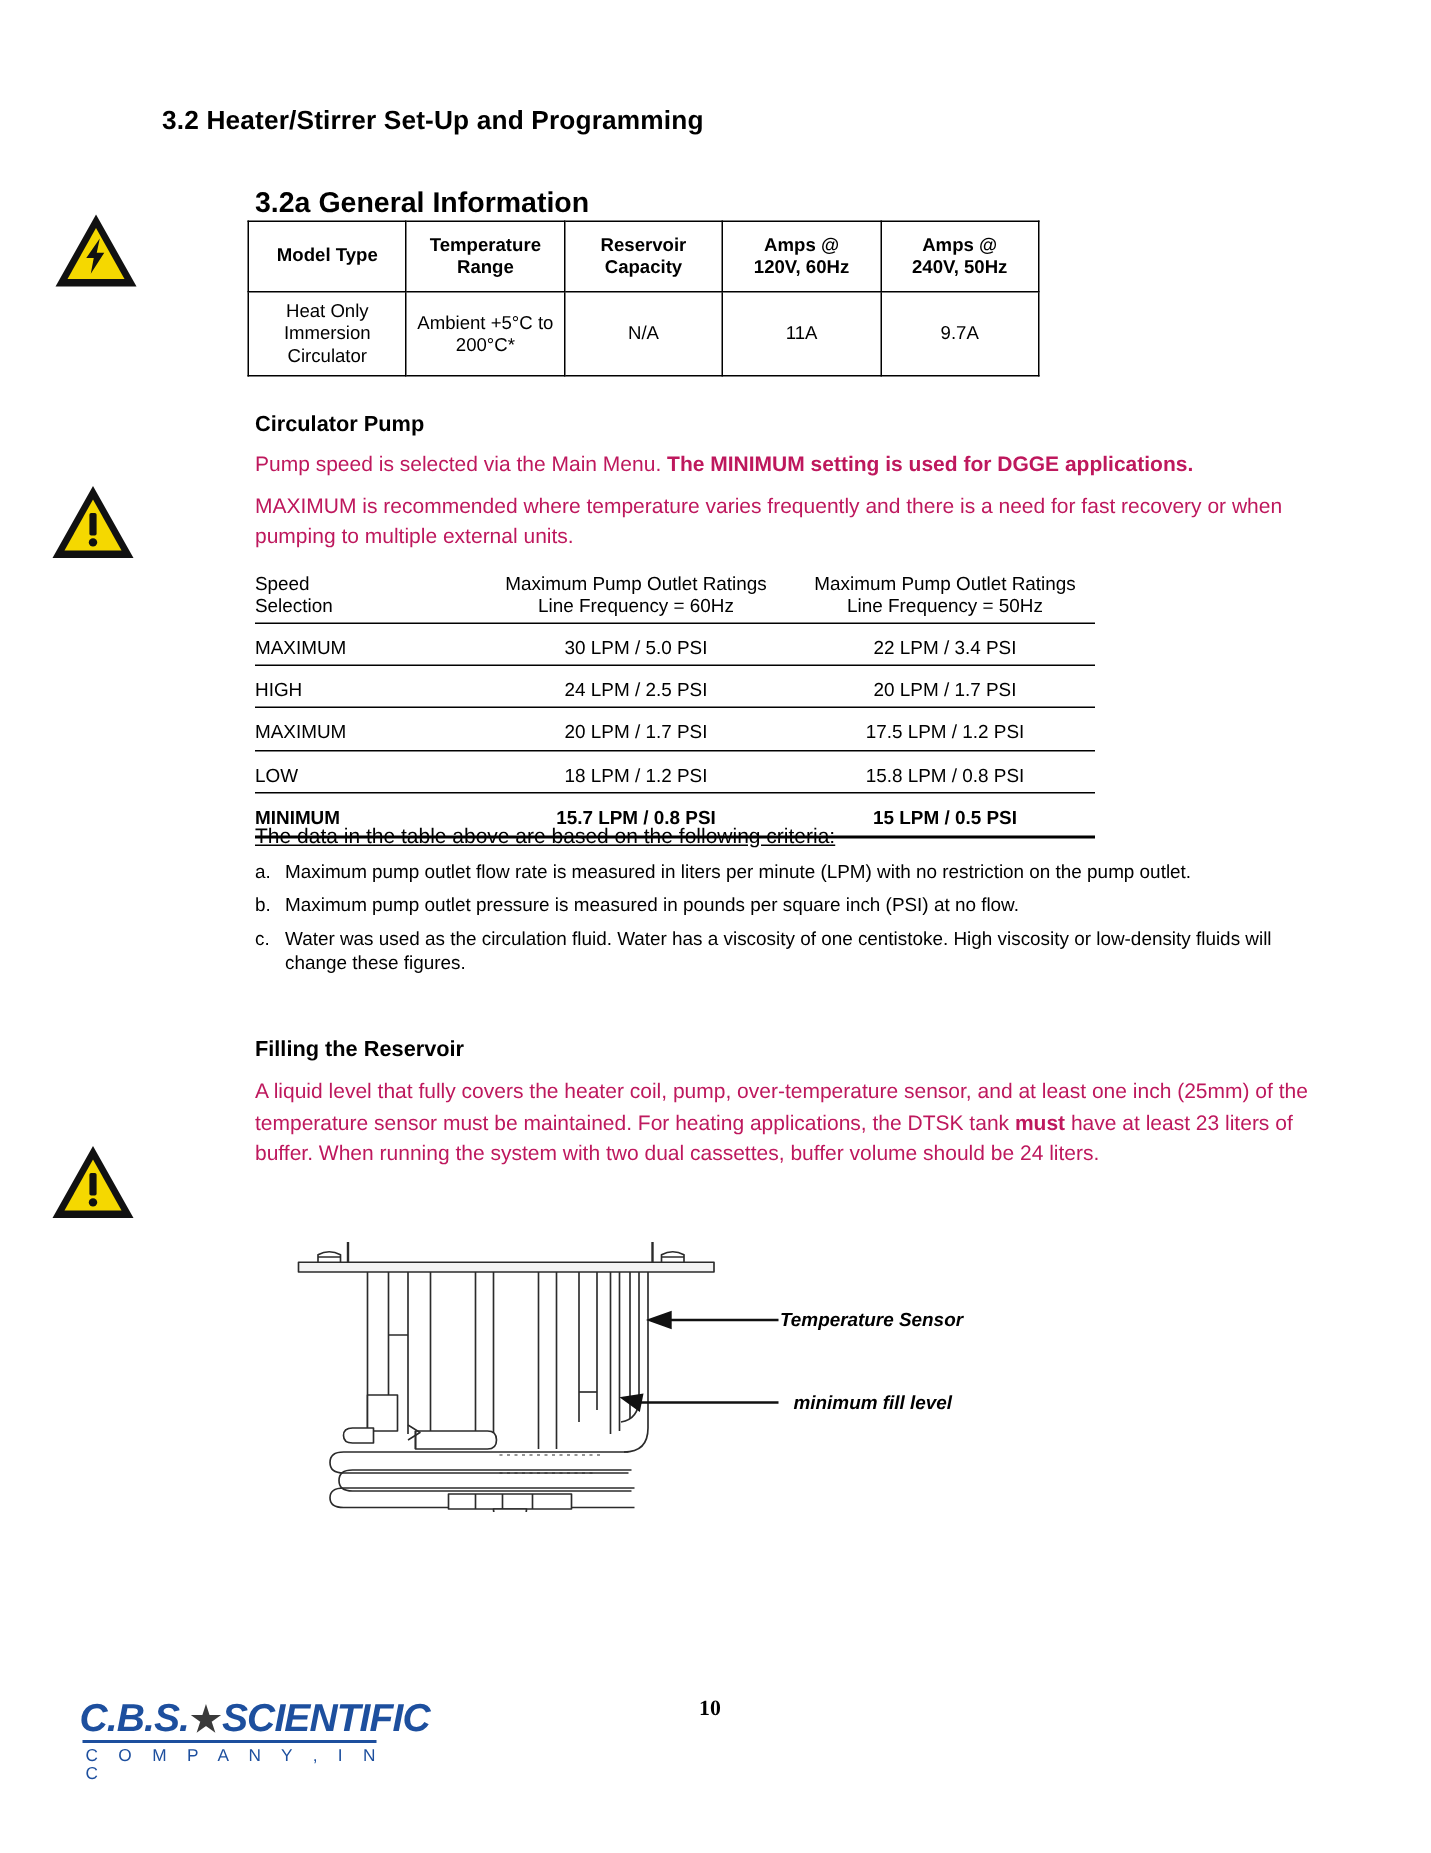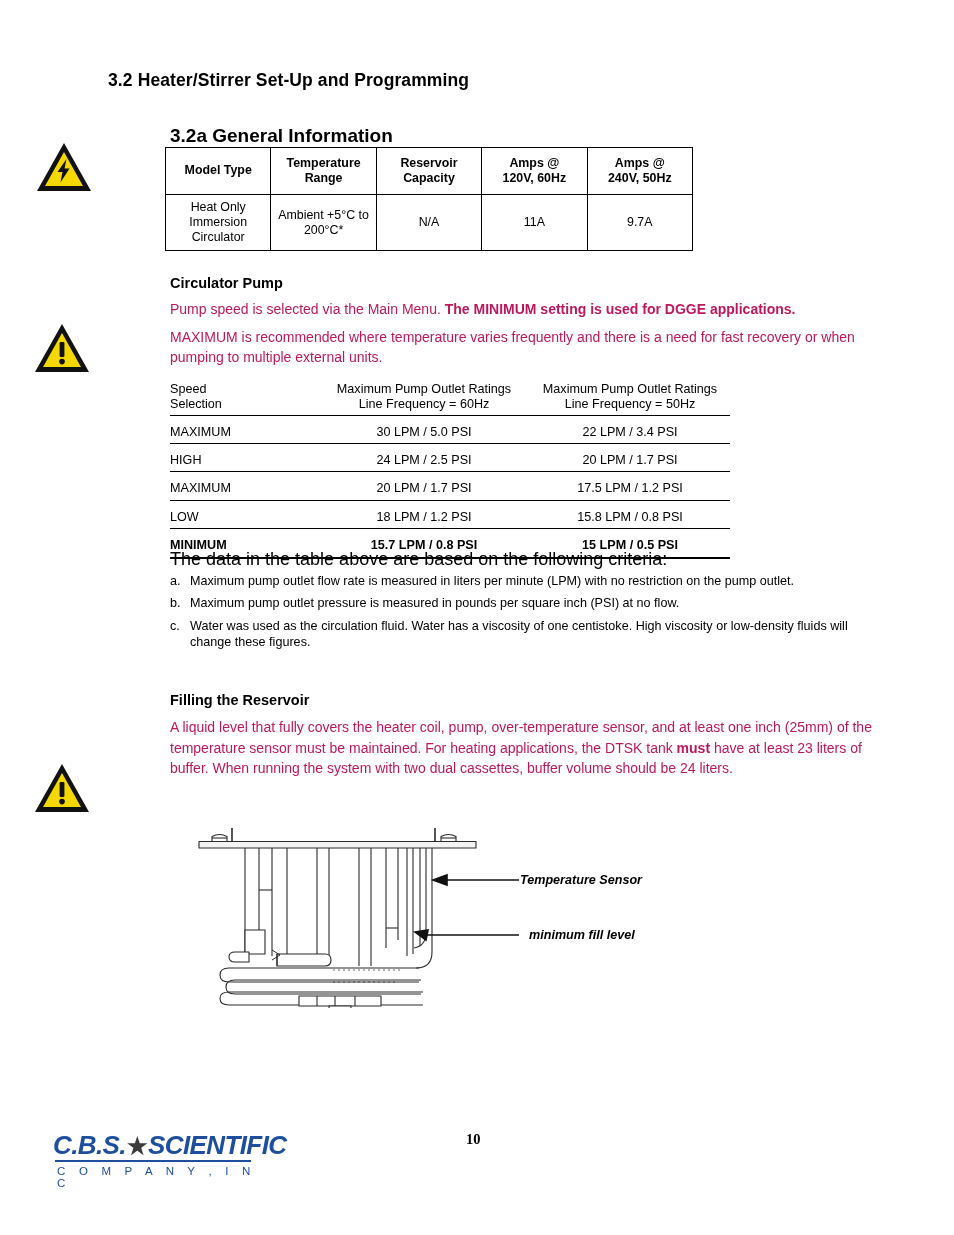--- a/index.html
+++ b/index.html
@@ -101,21 +101,22 @@
   #pump-table tr.hdr td { border-bottom: 1.3px solid #000; padding-bottom: 2px; }
   #pump-table tr.row td { border-bottom: 1.3px solid #000; padding-top: 9px; padding-bottom: 3px; }
   #pump-table tr.row.last td { border-bottom: 2.6px solid #000; font-weight: bold; }
   #pump-table tr.row.last .c-speed { text-decoration: none; }
 
   
   .crit-intro {
     position: absolute;
     left: 170px;
     top: 549px;
-    font-size: 18px;
+    font-size: 14px;
+    text-decoration: underline;
   }
   #crit-list {
     position: absolute;
     left: 170px;
     top: 573px;
     width: 720px;
     font-size: 12.6px;
     line-height: 1.30;
   }
   #crit-list .crit {

